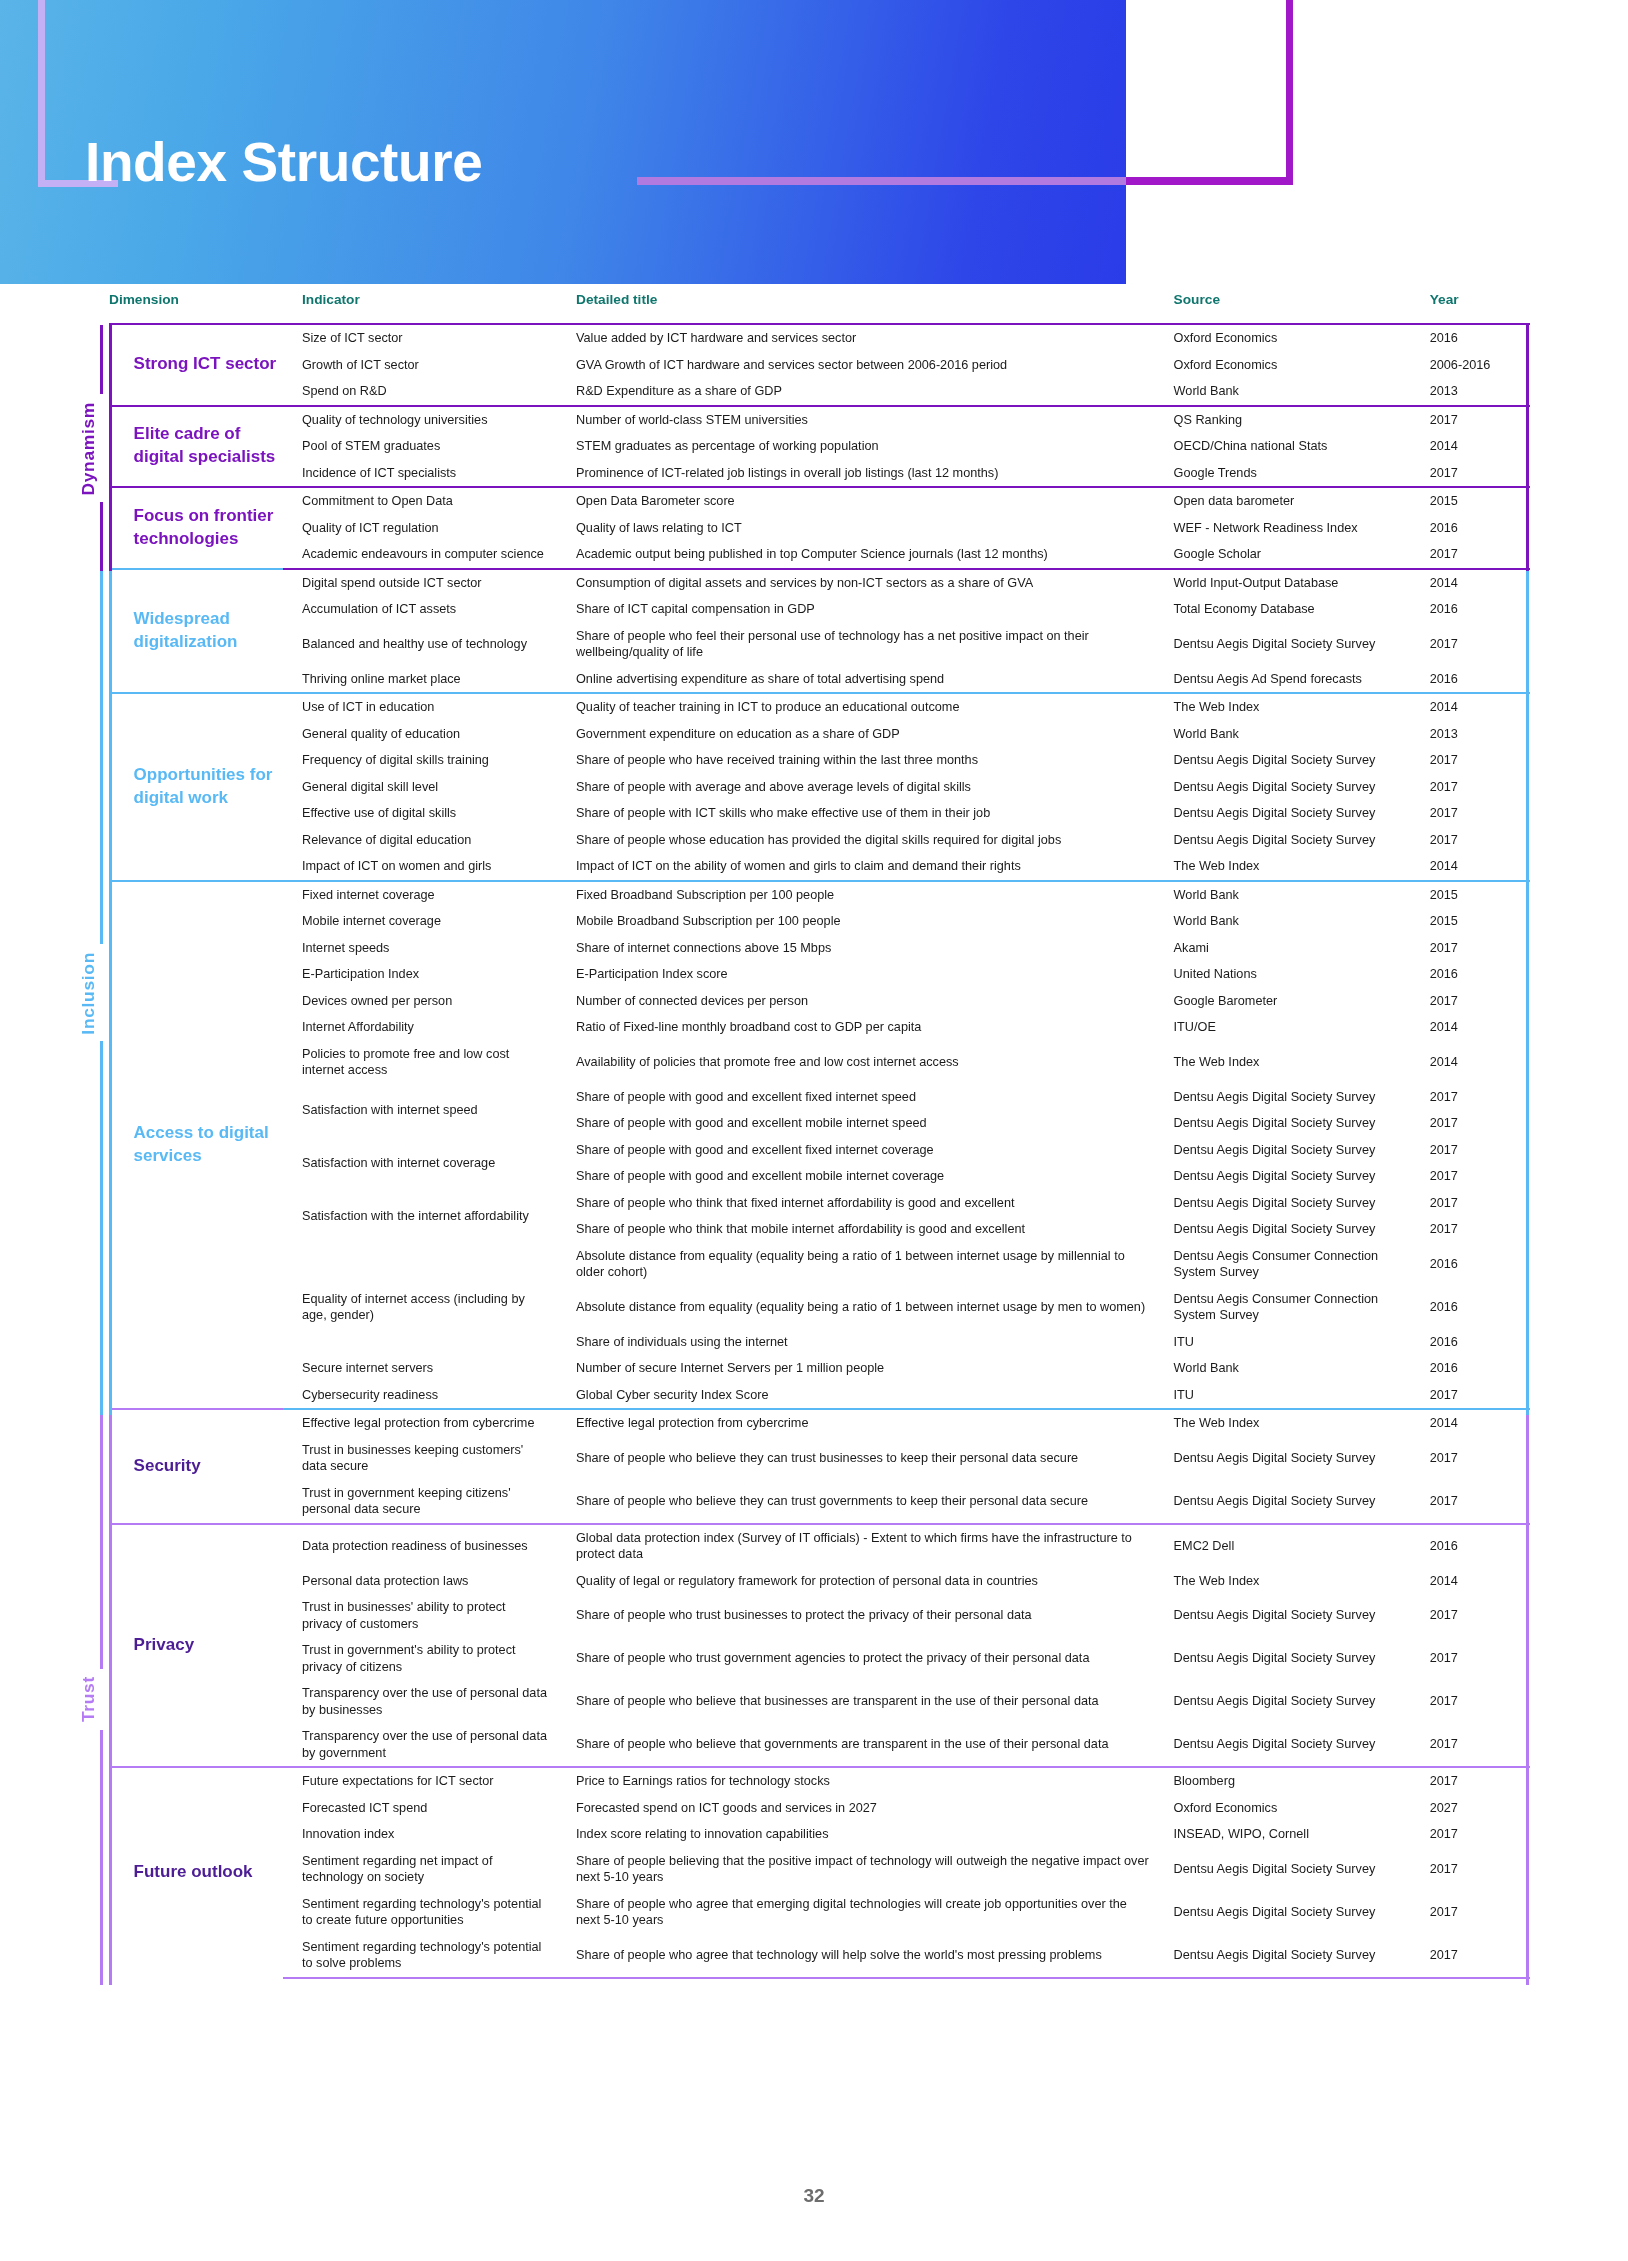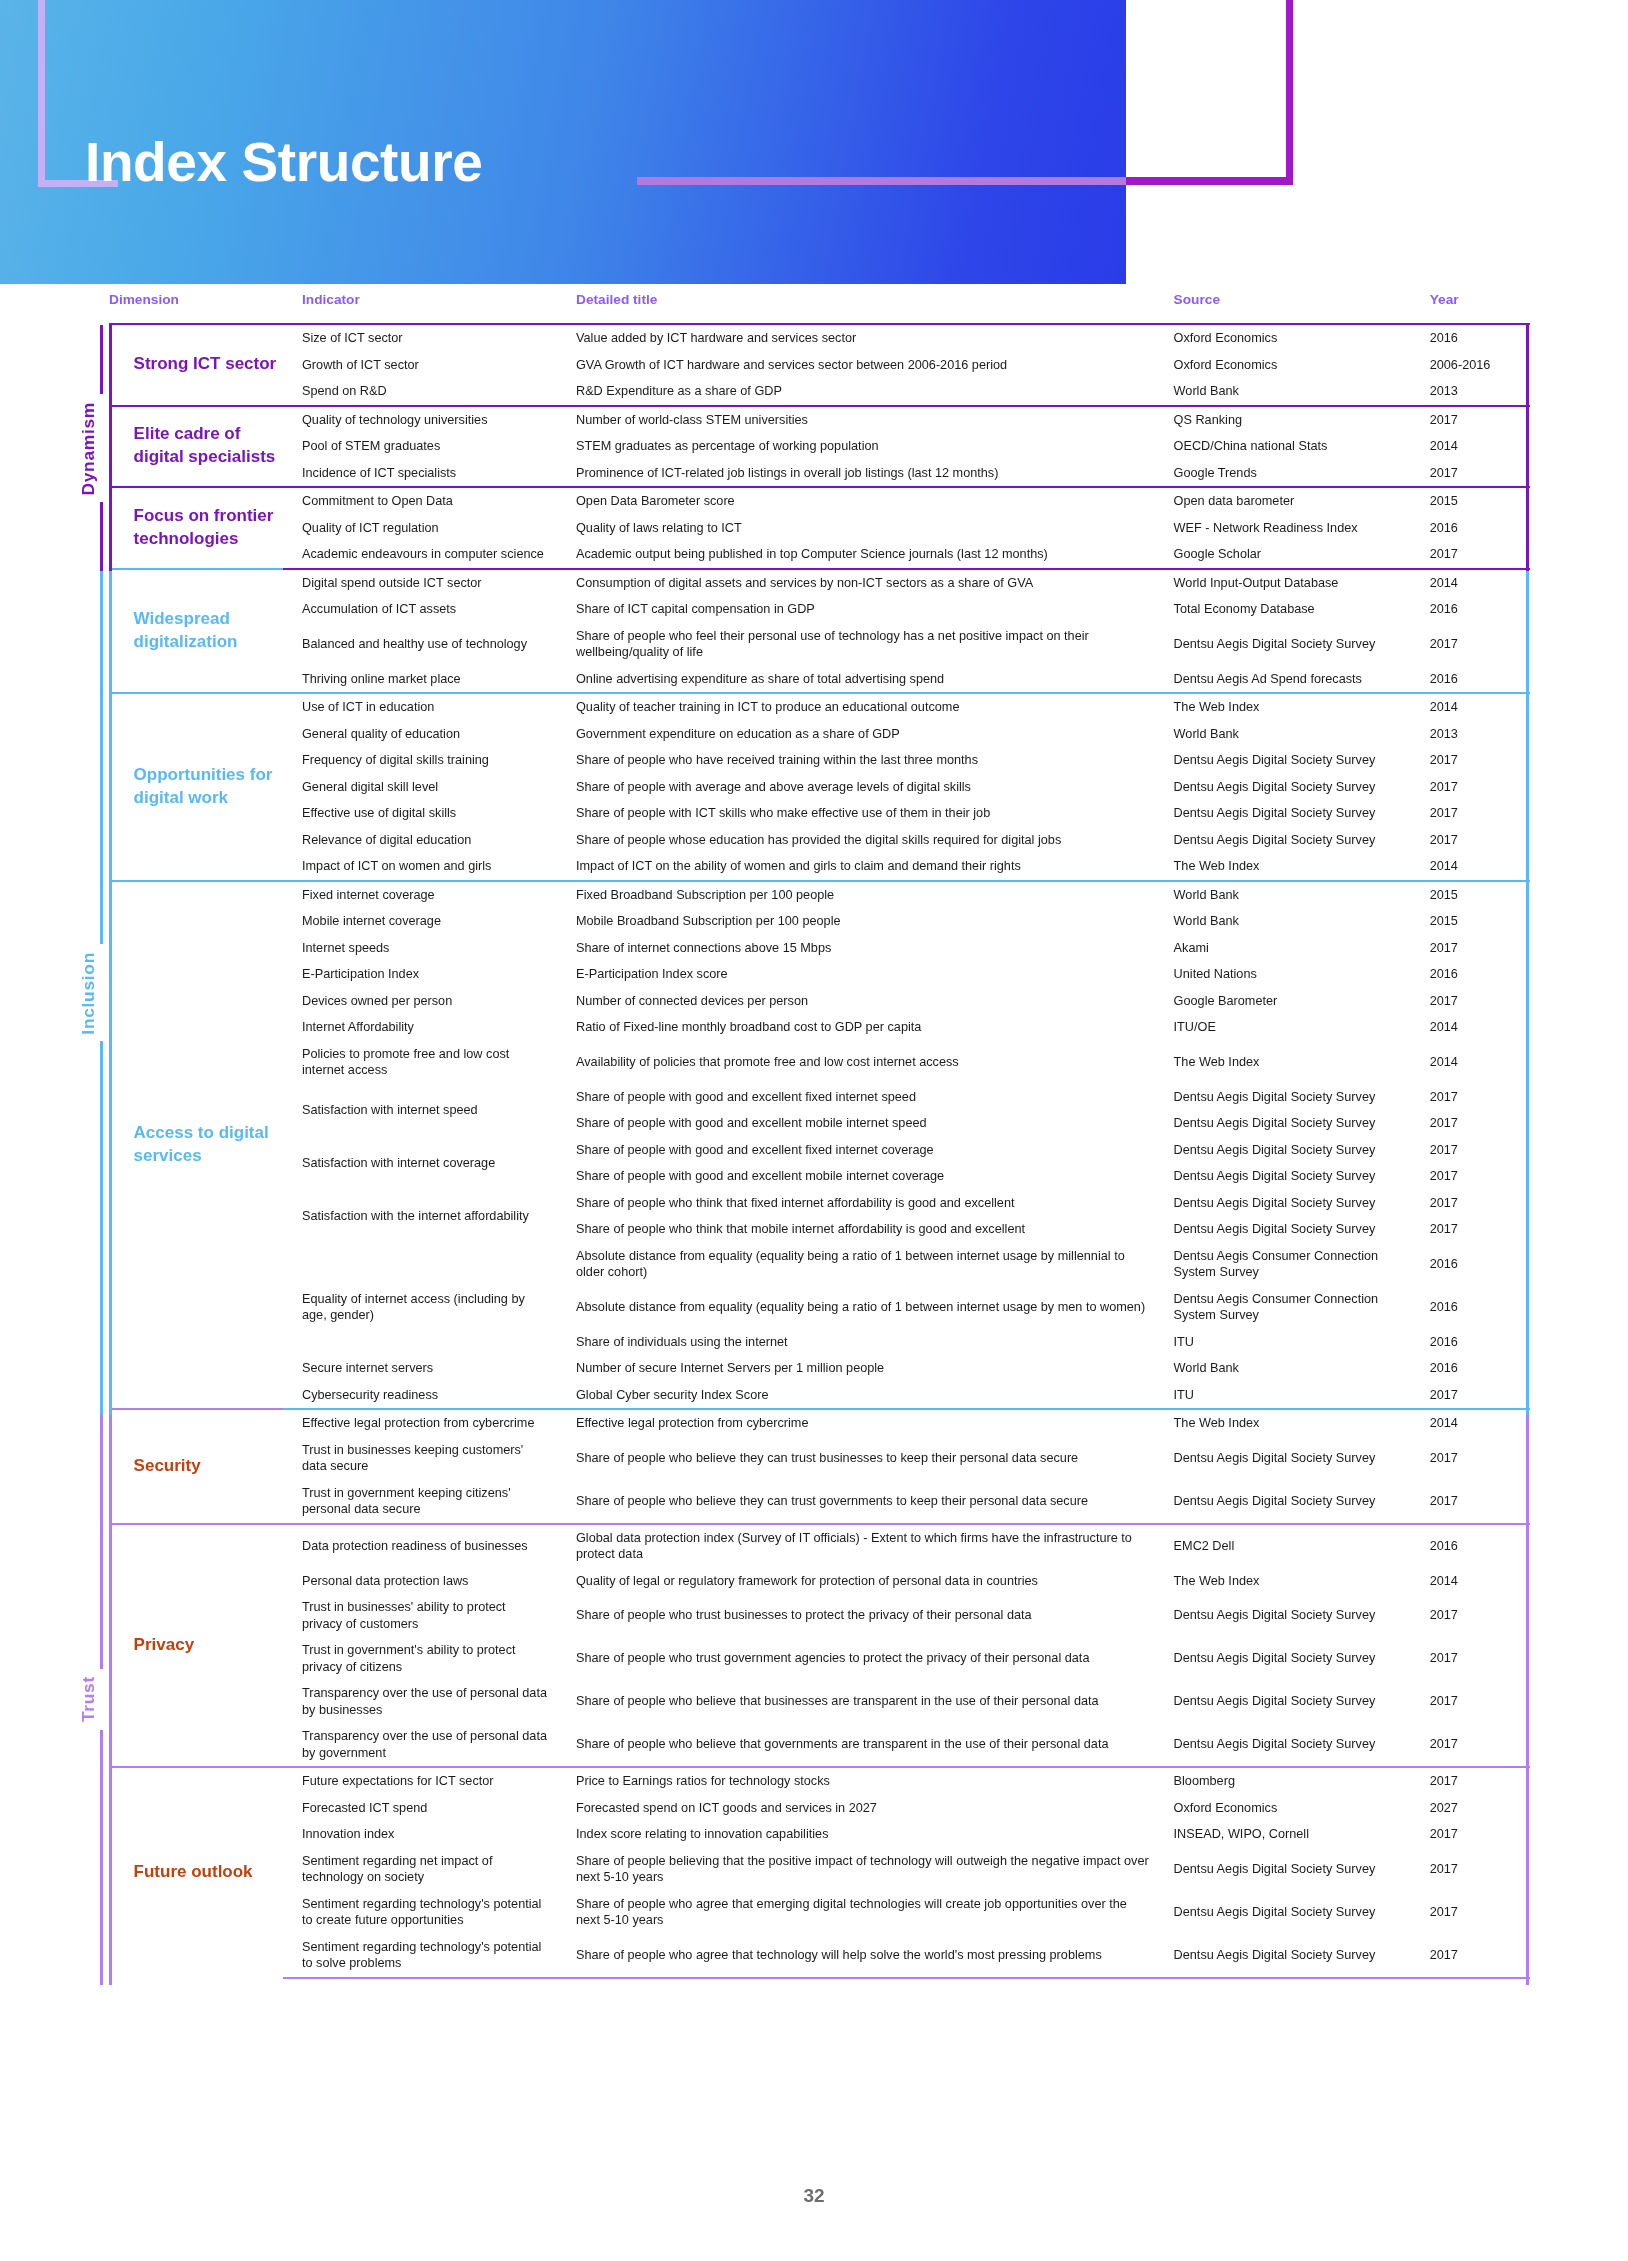--- a/index.html
+++ b/index.html
@@ -53,21 +53,21 @@
   table.idx{
     border-collapse:collapse;width:1420px;table-layout:fixed;
   }
   table.idx col.c-dim{width:174px;}
   table.idx col.c-ind{width:274px;}
   table.idx col.c-det{width:605px;}
   table.idx col.c-src{width:259px;}
   table.idx col.c-yr{width:109px;}
 
   thead th{
-    text-align:left;font-size:13.7px;font-weight:bold;color:#8b5cf6;
+    text-align:left;font-size:13.7px;font-weight:bold;color:#0f766e;
     padding:0 0 16px 0;vertical-align:bottom;
   }
   thead th.h-ind{padding-left:19px;}
   thead th.h-det{padding-left:19px;}
   thead th.h-src{padding-left:11.6px;}
   thead th.h-yr{padding-left:8.7px;}
 
   tbody td{
     font-size:12.7px;color:#1b1b1b;vertical-align:middle;
     line-height:1.3;padding:5px 0;
@@ -77,21 +77,21 @@
     padding-left:24.6px;vertical-align:middle;
   }
   td.ind{padding-left:19px;padding-right:10px;}
   td.det{padding-left:19px;padding-right:11.6px;}
   td.src{padding-left:11.6px;padding-right:5.8px;}
   td.yr{padding-left:8.7px;white-space:nowrap;}
 
   
   .grp-dynamism td.dim-cell{color:#7b13be;}
   .grp-inclusion td.dim-cell{color:#58b9f5;}
-  .grp-trust td.dim-cell{color:#c2410c;}
+  .grp-trust td.dim-cell{color:#4c1d95;}
 
   
   tr.blk-top-dyn td{border-top:2.2px solid #7b13be;}
   tr.blk-bot-dyn td{border-bottom:2.2px solid #7b13be;}
   tr.blk-top-inc td{border-top:2.2px solid #58b9f5;}
   tr.blk-bot-inc td{border-bottom:2.2px solid #58b9f5;}
   tr.blk-top-tru td{border-top:2.2px solid #b47bf5;}
   tr.blk-bot-tru td{border-bottom:2.2px solid #b47bf5;}
 
   

